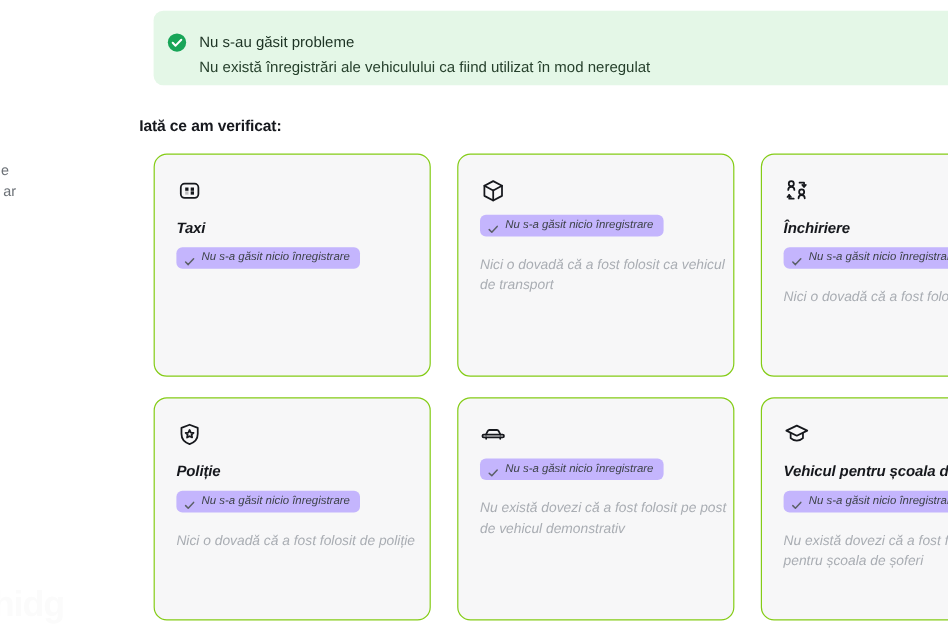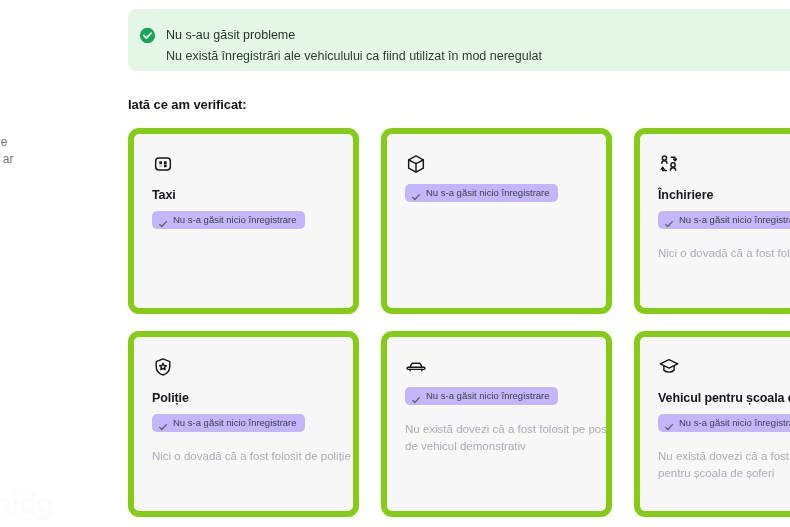--- a/index.html
+++ b/index.html
@@ -93,21 +93,21 @@
     left: 166px;
     top: 48px;
     font-size: 12.5px;
     color: #26402c;
     line-height: 16px;
   }
 
   
   .section-title {
     position: absolute;
-    left: 128px;
+    left: 116px;
     top: 97px;
     font-size: 13px;
     font-weight: bold;
     color: #16181d;
     letter-spacing: -0.1px;
   }
 
   
   .grid {
     position: absolute;
@@ -116,26 +116,27 @@
     width: 700px;
     display: grid;
     grid-template-columns: repeat(3, 235px);
     column-gap: 18px;
     row-gap: 17px;
   }
   .card {
     width: 231px;
     height: 186px;
     background: #f7f7f8;
-    border: 6px solid #84cc16;
+    border: 1px solid #84cc16;
     border-radius: 11px;
     box-sizing: border-box;
     padding: 19px 18px 0 18px;
     position: relative;
     overflow: hidden;
+    font-style: italic;
   }
   .card-icon {
     width: 22px;
     height: 22px;
     color: #16181d;
     display: block;
   }
   .card-title {
     margin-top: 13px;
     font-size: 12.5px;
@@ -237,20 +238,21 @@
       </svg>
     </span>
     <div class="pill">
       <span class="pill-check">
         <svg viewBox="0 0 12 12" width="10" height="10" fill="none" stroke="currentColor" stroke-width="1.5" stroke-linecap="round" stroke-linejoin="round">
           <path d="M2 6.4 L4.6 9 L10 3.2"></path>
         </svg>
       </span>
       <span class="pill-text">Nu s-a găsit nicio înregistrare</span>
     </div>
+    <div class="card-desc">Nici o dovadă că a fost folosit ca vehicul de transport</div>
   </div>
 
   <div class="card">
     <span class="card-icon">
       <svg viewBox="0 0 24 24" width="22" height="22" fill="none" stroke="#16181d" stroke-width="1.6" stroke-linecap="round" stroke-linejoin="round">
         <circle cx="7" cy="5.5" r="2.3"></circle>
         <path d="M4.2 11.2 C4.2 9.4 5.5 8.4 7 8.4 C8.5 8.4 9.8 9.4 9.8 11.2"></path>
         <circle cx="16.4" cy="13" r="2.3"></circle>
         <path d="M13.6 18.8 C13.6 17 14.9 16 16.4 16 C17.9 16 19.2 17 19.2 18.8"></path>
         <path d="M14.5 4.6 H18.6 V8.2"></path>

